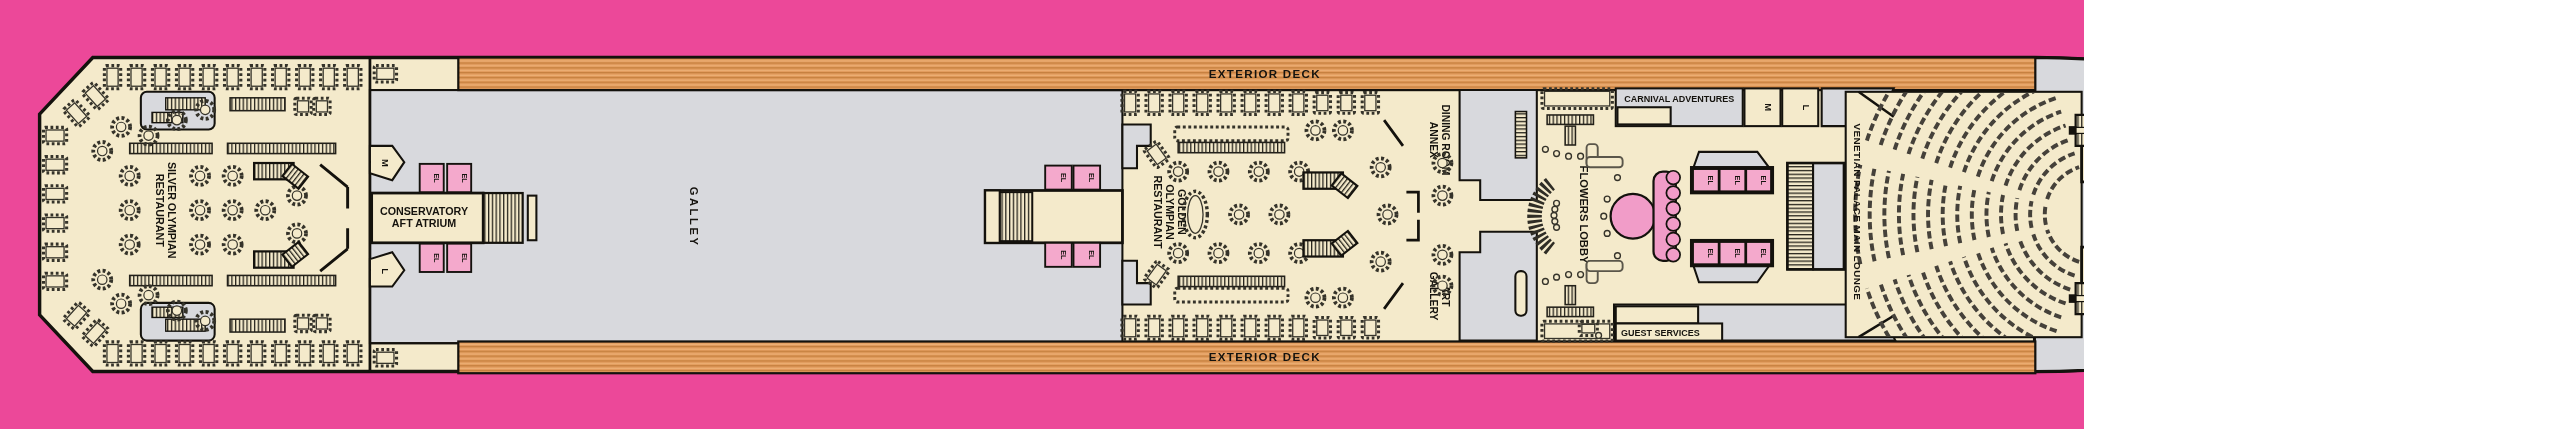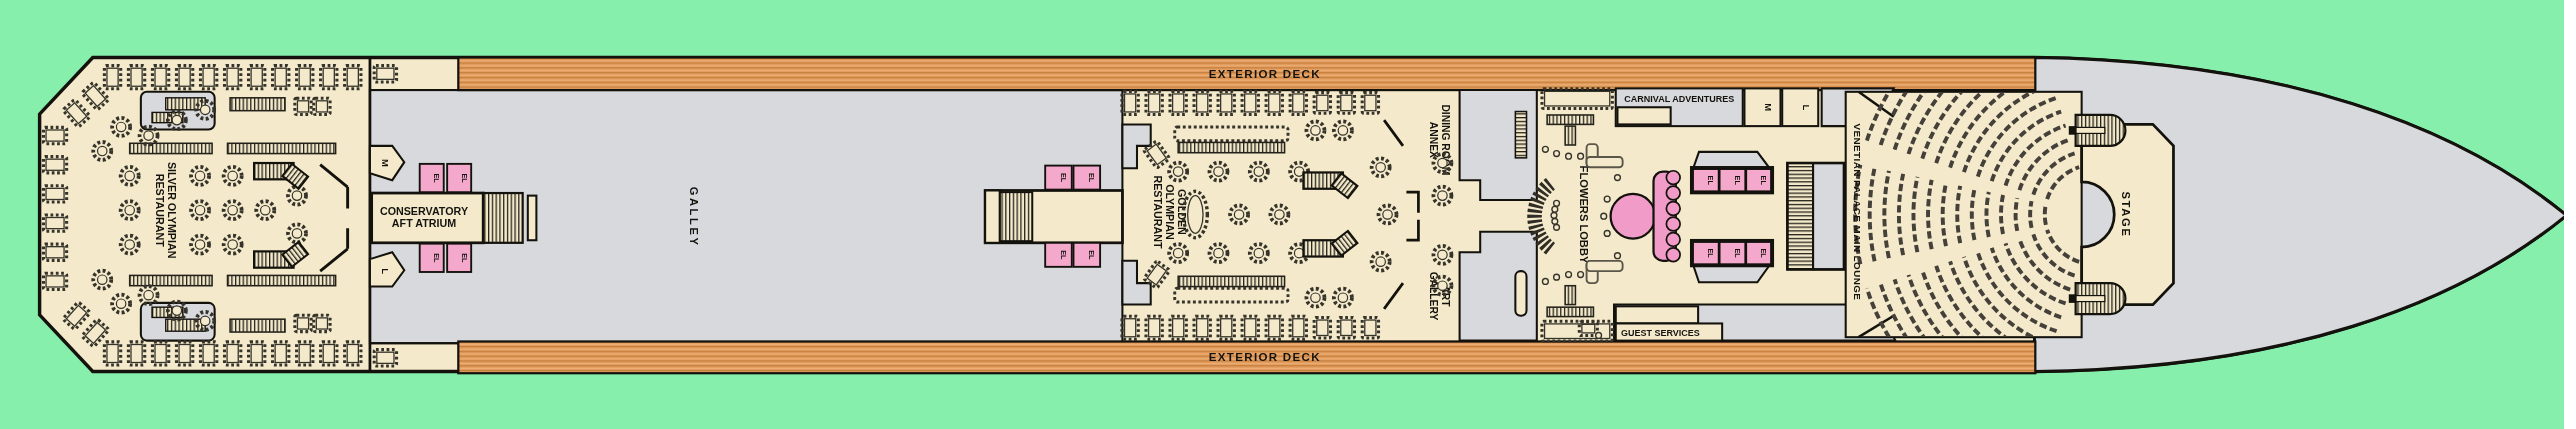--- a/index.html
+++ b/index.html
@@ -1,16 +1,16 @@
 <!DOCTYPE html>
 <html style="--cream: #F4EACB; --gray: #D8D9DD; --line: #14120d; --pink: #F4A9CC; --piano: #F19CC8;font-size:13.7px"><head>
 <meta charset="utf-8">
 <style>
   html,body{margin:0;padding:0;background:#ffffff;}
-  #stage-wrap{position:relative;width:2564px;height:429px;background:#86efac;overflow:hidden;}
+  #stage-wrap{position:relative;width:2084px;height:429px;background:#ec4899;overflow:hidden;}
   svg{display:block;}
   .hull{fill:var(--cream);stroke:var(--line);stroke-width:4;}
   .bow{fill:var(--gray);stroke:var(--line);stroke-width:3.5;}
   .grayArea{fill:var(--gray);stroke:var(--line);stroke-width:2.4;}
   .deck{fill:url(#deckP);stroke:var(--line);stroke-width:2.6;}
   .roomBox{fill:var(--cream);stroke:var(--line);stroke-width:2.4;}
   .thick{stroke-width:3.2;}
   .wall{stroke:var(--line);fill:none;}
   .elbox{fill:var(--pink);stroke:var(--line);stroke-width:2.2;}
   .lbl{font-family:"Liberation Sans",sans-serif;font-weight:bold;fill:#15130e;}

